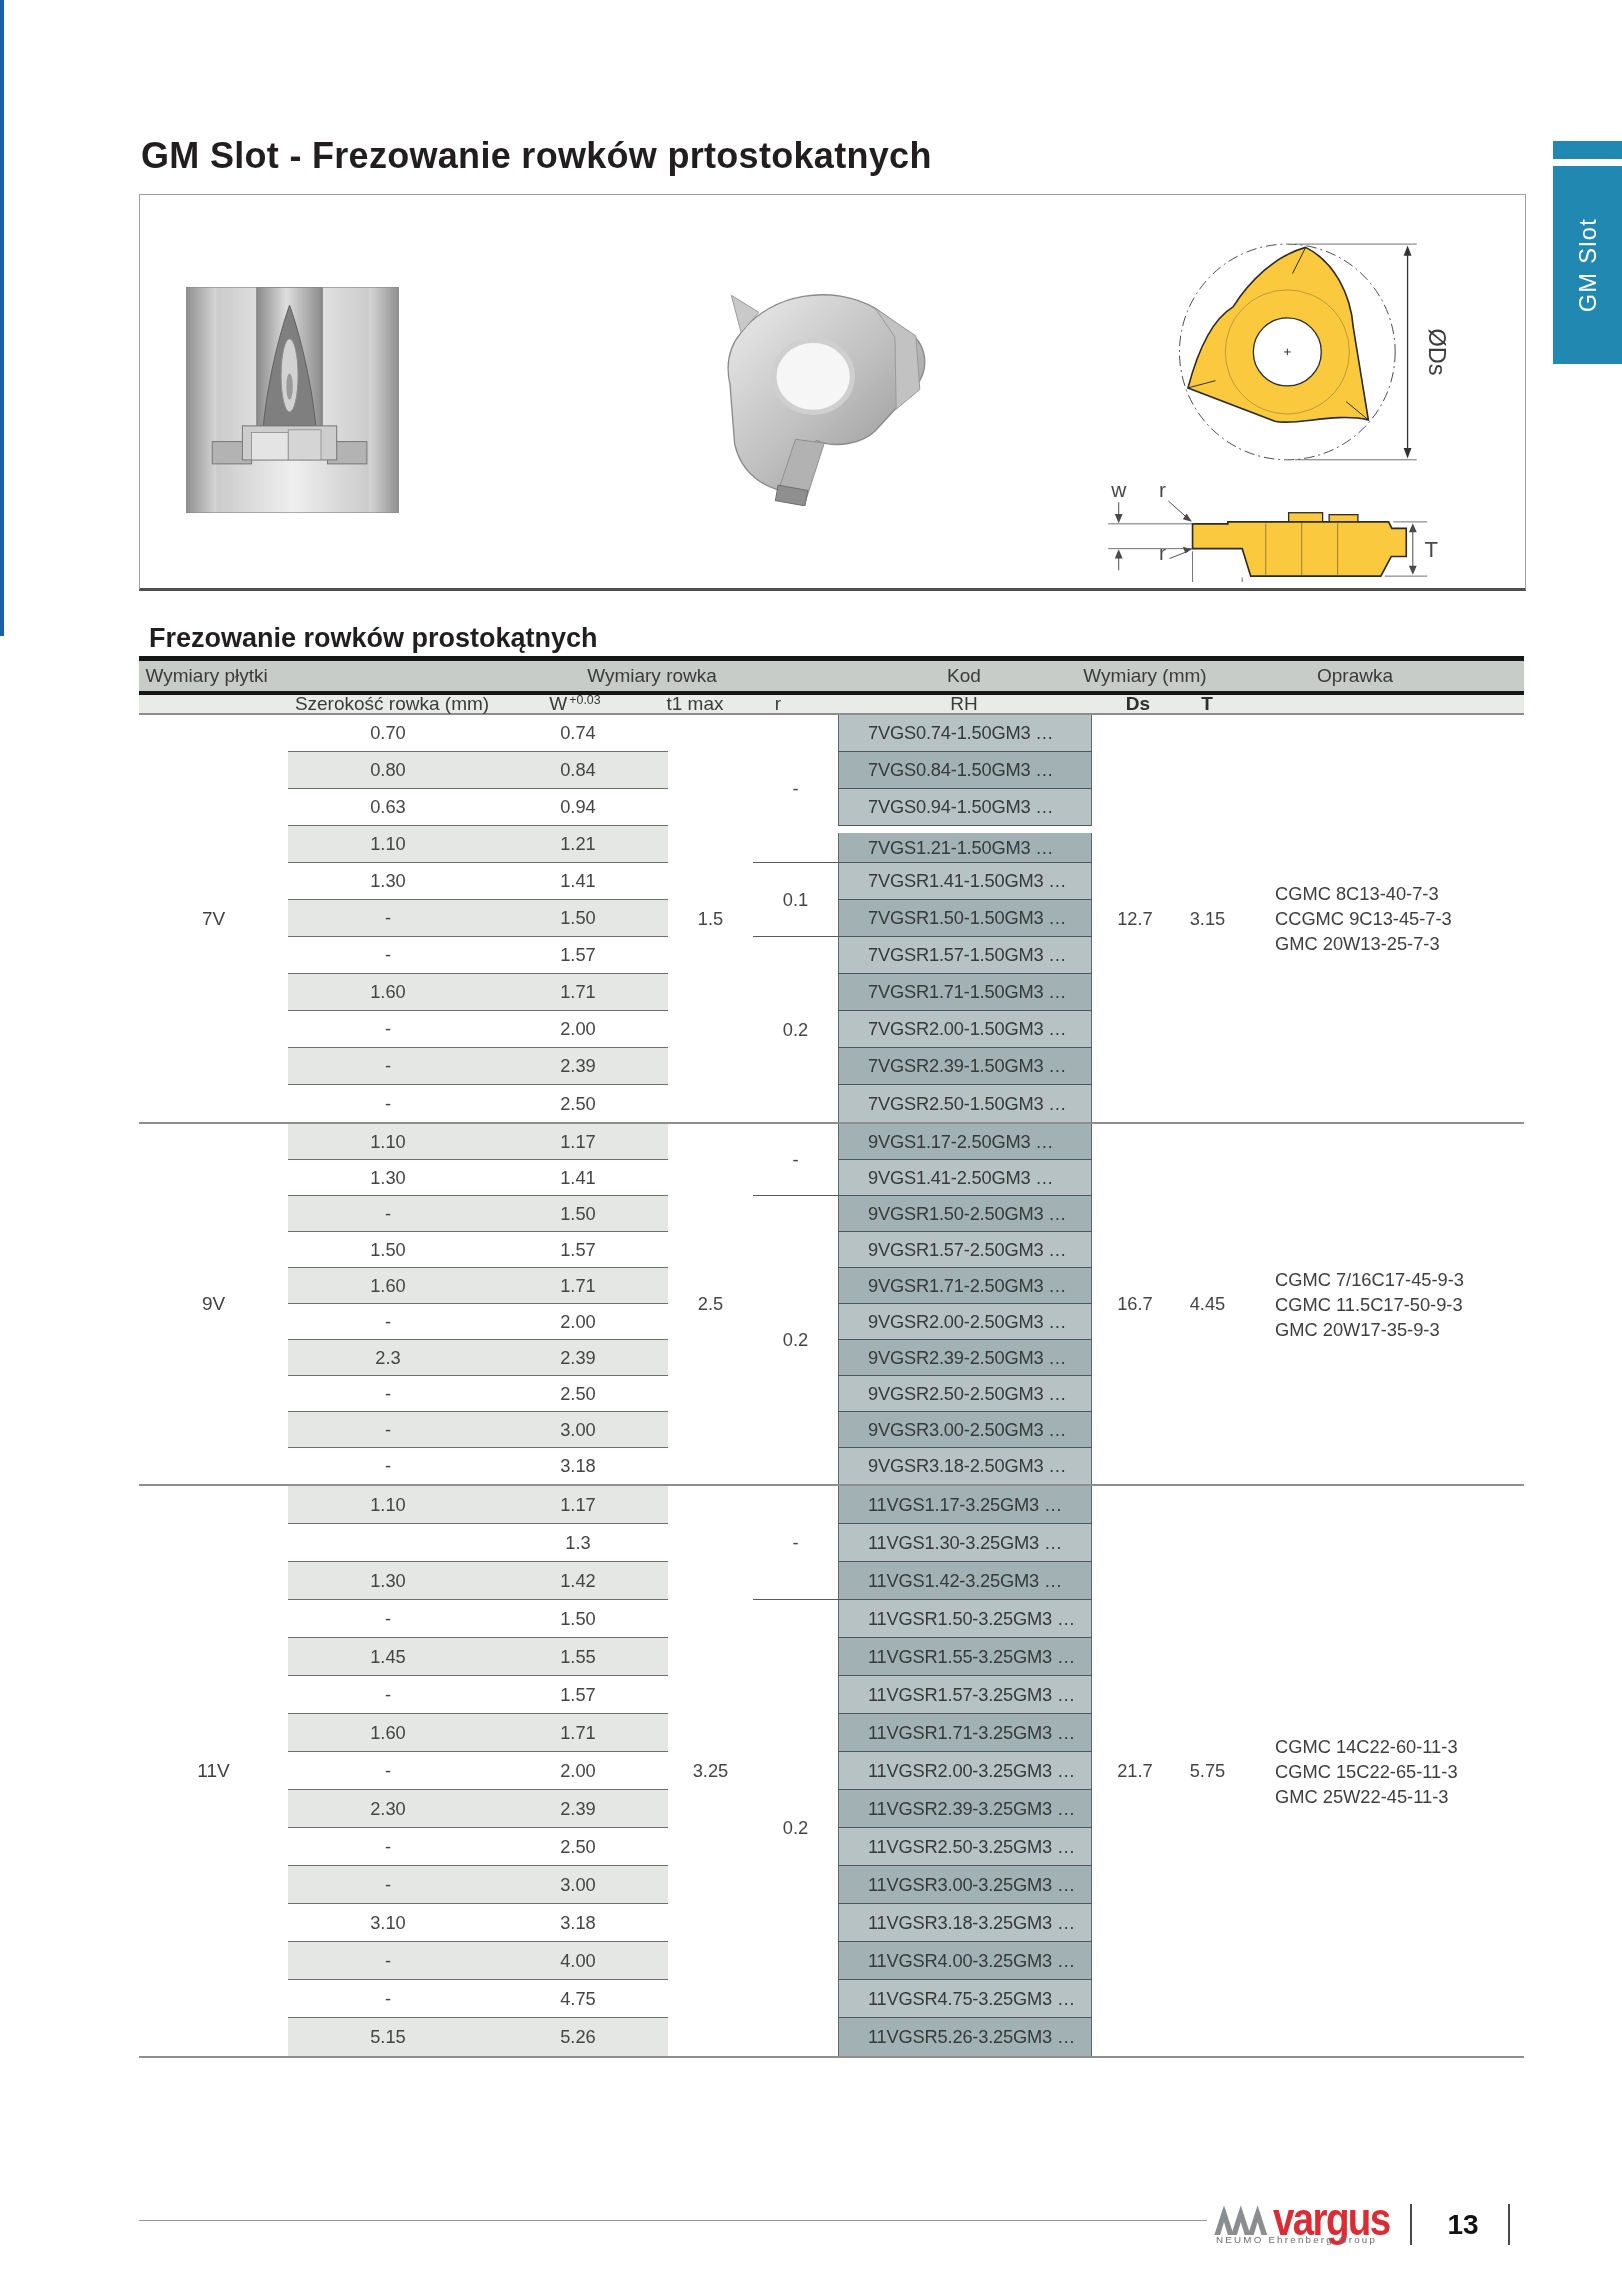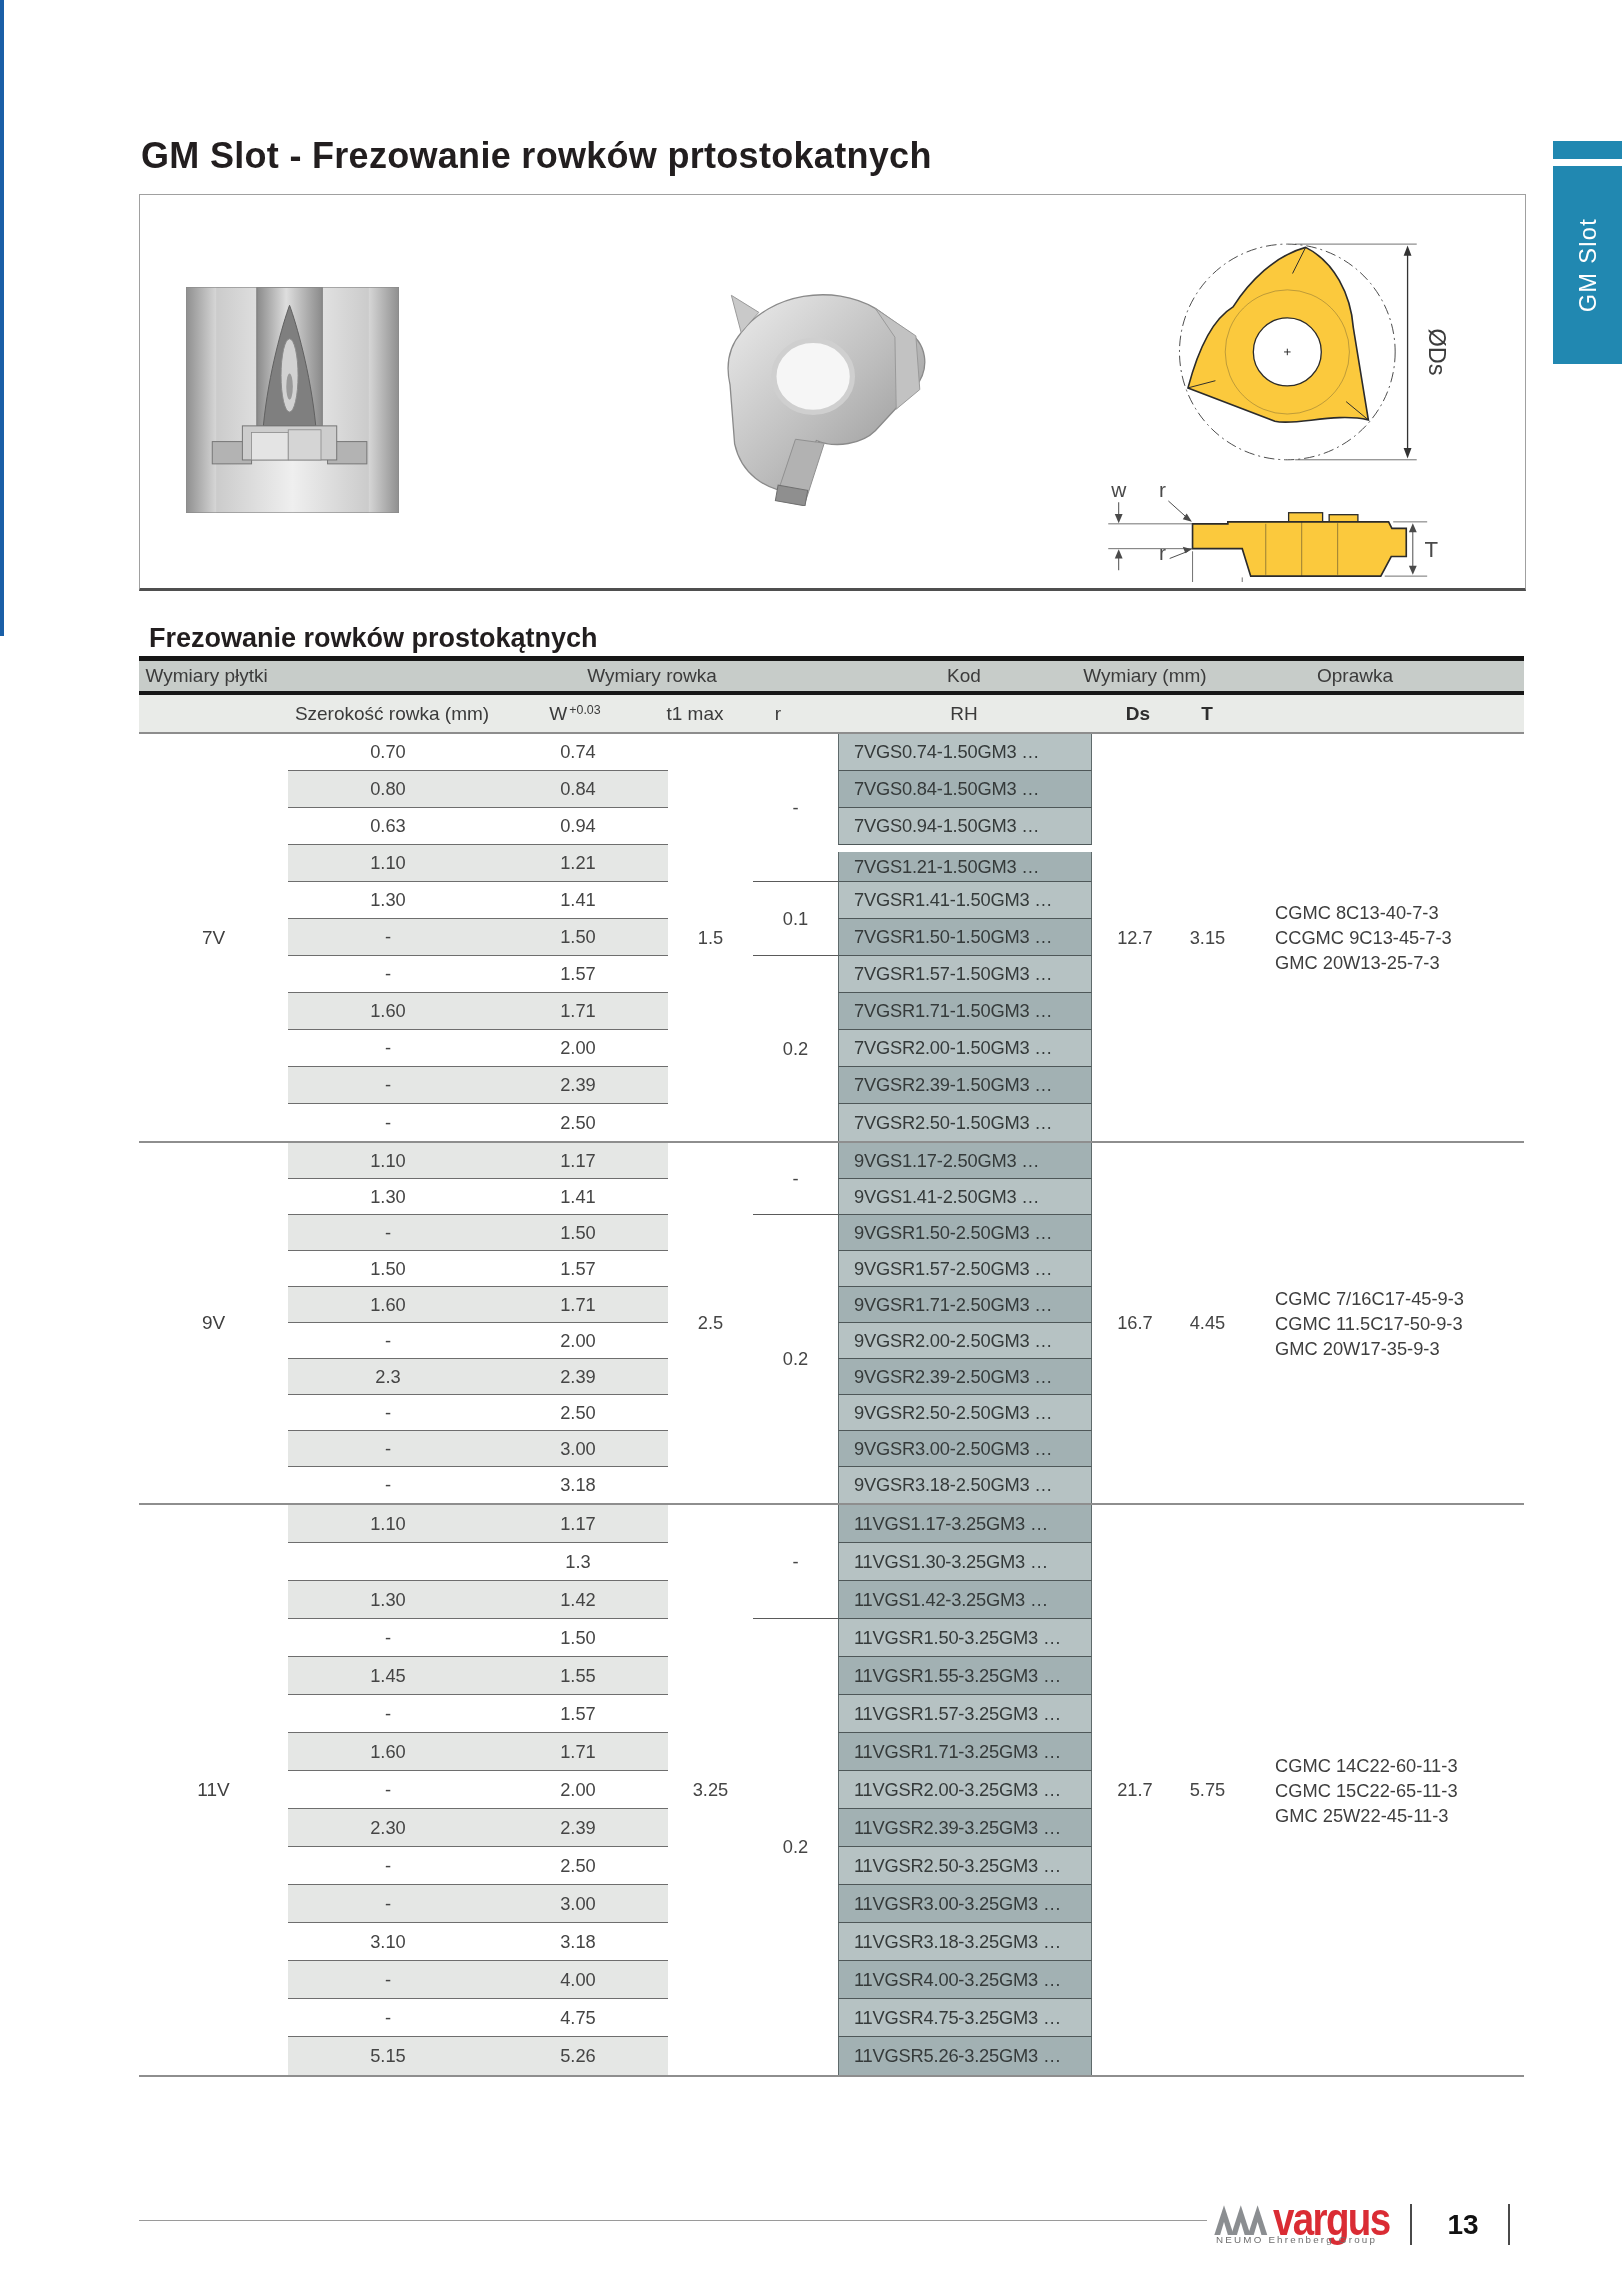--- a/index.html
+++ b/index.html
@@ -21,35 +21,35 @@
 
   
   .imgbox{left:139px;top:194px;width:1385px;height:393px;background:#fff;
           border:1.3px solid #a0a0a0;border-bottom:3.9px solid #4f4f4f;}
 
   
   .table-wrap{left:139px;top:656px;width:1385px;}
   .hbar{height:4.6px;background:#161616;}
   .hbar.thin{height:2px;background:#8d8d8d;}
   .h1{position:relative;height:30px;background:#c7ccc9;}
-  .h2{position:relative;height:37px;background:#e9ebe8;}
+  .h2{position:relative;height:18px;background:#e9ebe8;}
   .hlab{position:absolute;top:50%;transform:translate(-50%,-50%);font-size:19px;color:#3b3b3b;white-space:nowrap;}
   .hlab.left{transform:translateY(-50%);}
   .hlab .sup{font-size:12.4px;position:relative;top:-5.9px;margin-left:2px;}
   .hlab.bold{font-weight:bold;color:#2e2e2e;}
 
   .tgroup{display:grid;grid-template-columns:149px 200px 180px 85px 85px 254px 86px 59px 288px;}
   .tcell{display:flex;align-items:center;font-size:18.3px;color:#454545;}
   .center{justify-content:center;}
   .glabel{font-size:19px;color:#3f3f3f;}
   .alt{background:#e5e7e5;}
   .rb{border-bottom:1.3px solid #6e6e6e;}
   .rdiv{border-bottom:1.3px solid #5a5a5a;}
   .kod{background:#b6c2c3;border-left:1.3px solid #5f6a6b;border-right:1.3px solid #5f6a6b;
-       padding-left:15px;font-size:18.3px;color:#353a3a;letter-spacing:-0.2px;white-space:nowrap;}
+       padding-left:29px;font-size:18.3px;color:#353a3a;letter-spacing:-0.2px;white-space:nowrap;}
   .kdark{background:#a2b1b3;}
   .kb{border-bottom:1.3px solid #4e5758;}
   .opr{flex-direction:column;align-items:flex-start;justify-content:center;
        padding-left:38px;font-size:18.3px;line-height:25px;color:#3e3e3e;white-space:nowrap;}
   .gsep{height:2px;background:#8e8e8e;}
 
   
   .foot-line{left:139px;top:2220px;width:1068px;height:1.3px;background:#9a9a9a;}
   .brand-text{left:1273px;top:2191px;font-size:47px;font-weight:bold;color:#da2c34;
               letter-spacing:-2px;transform:scaleX(.82);transform-origin:left top;white-space:nowrap;}

